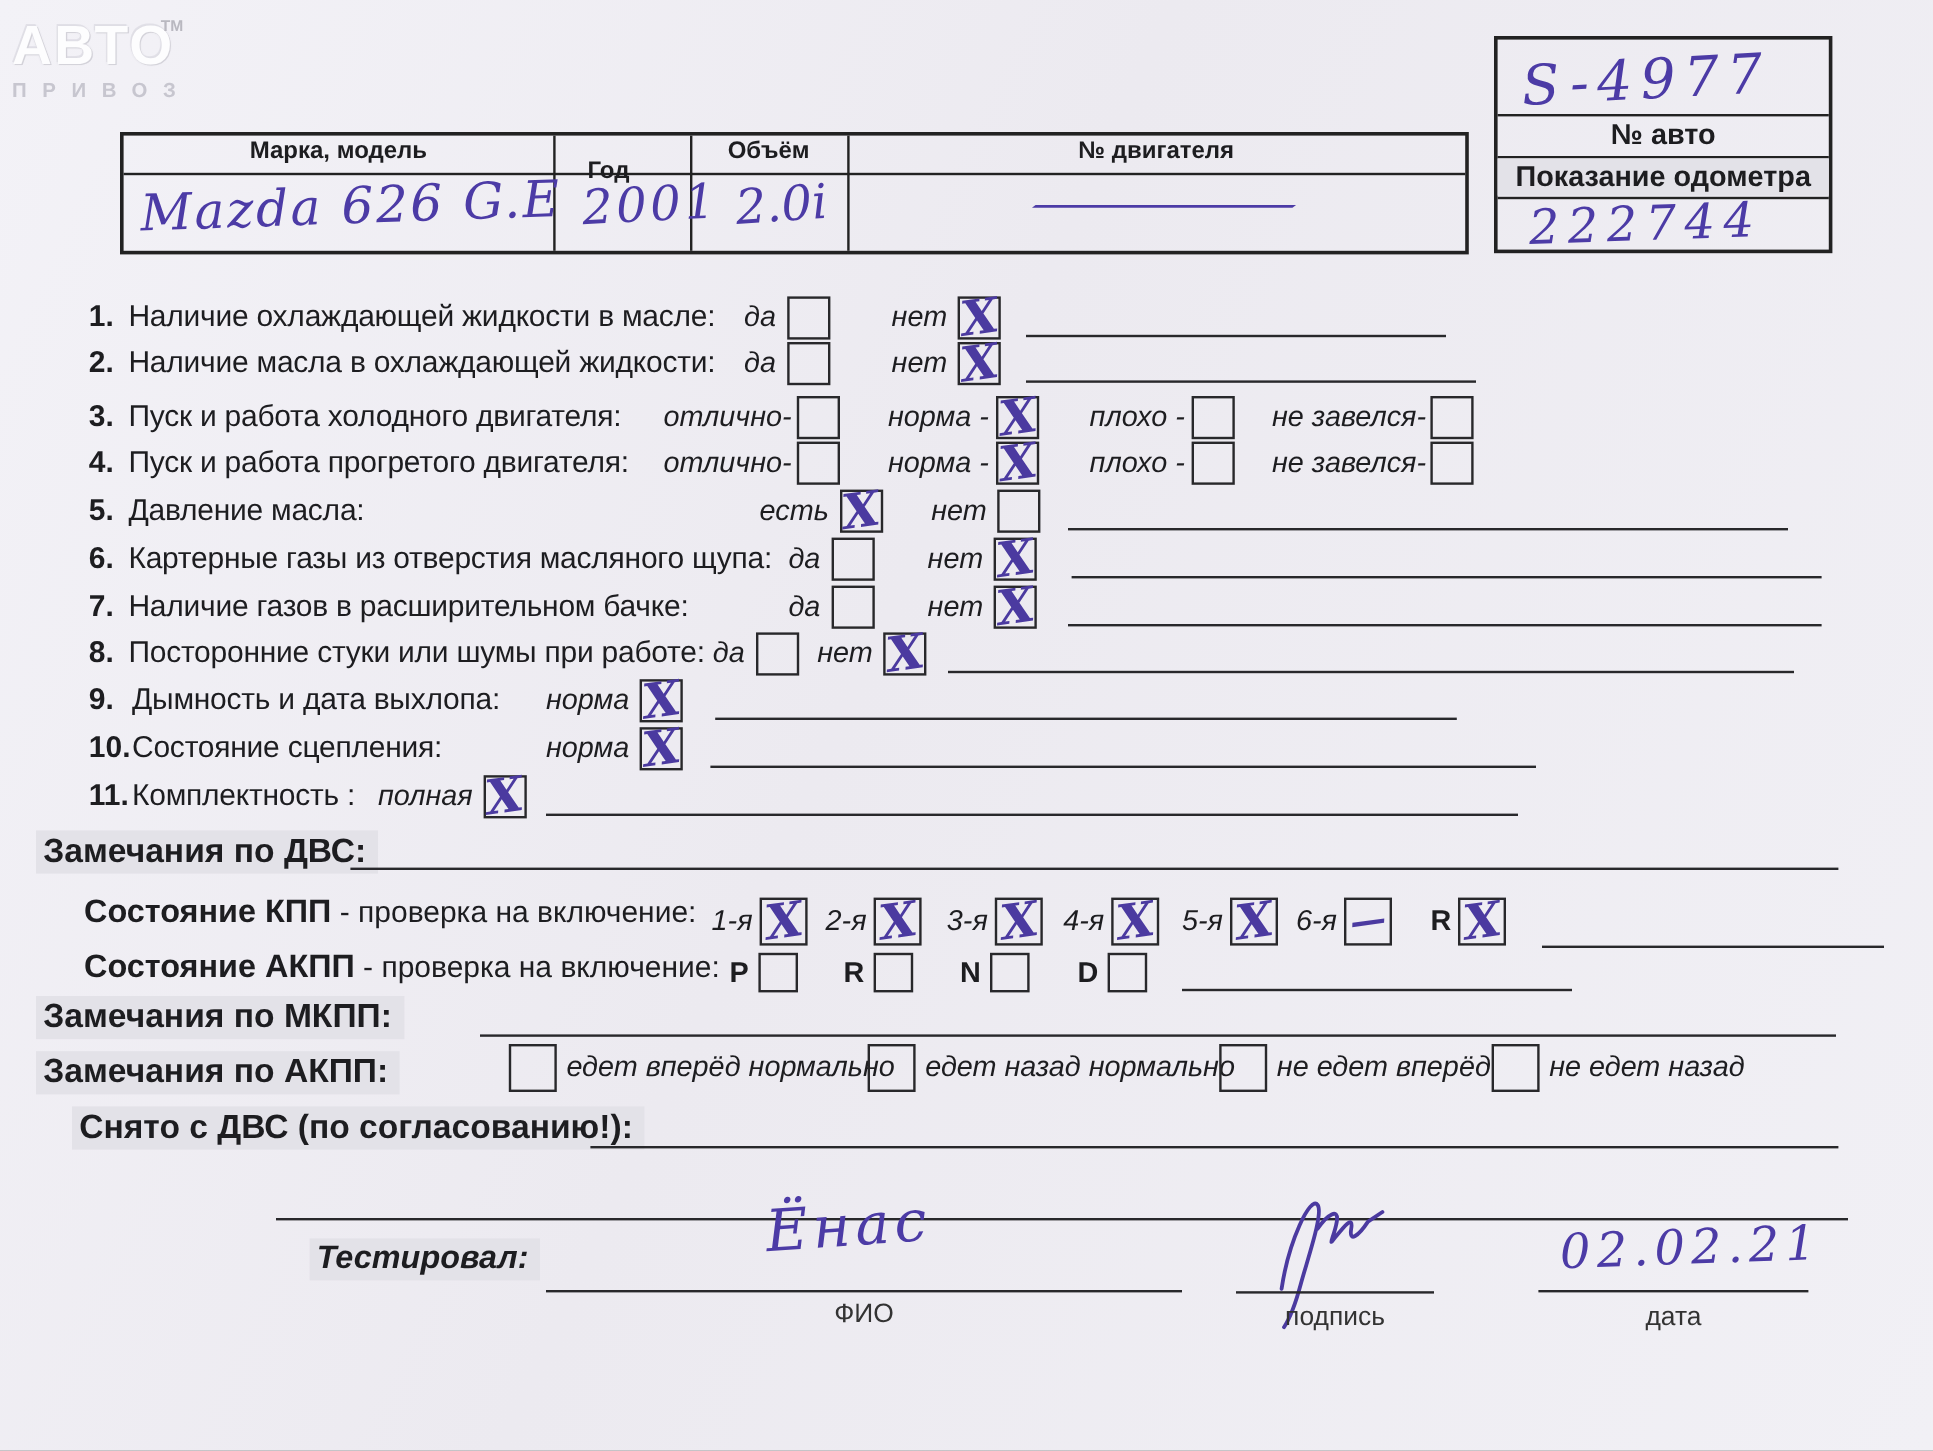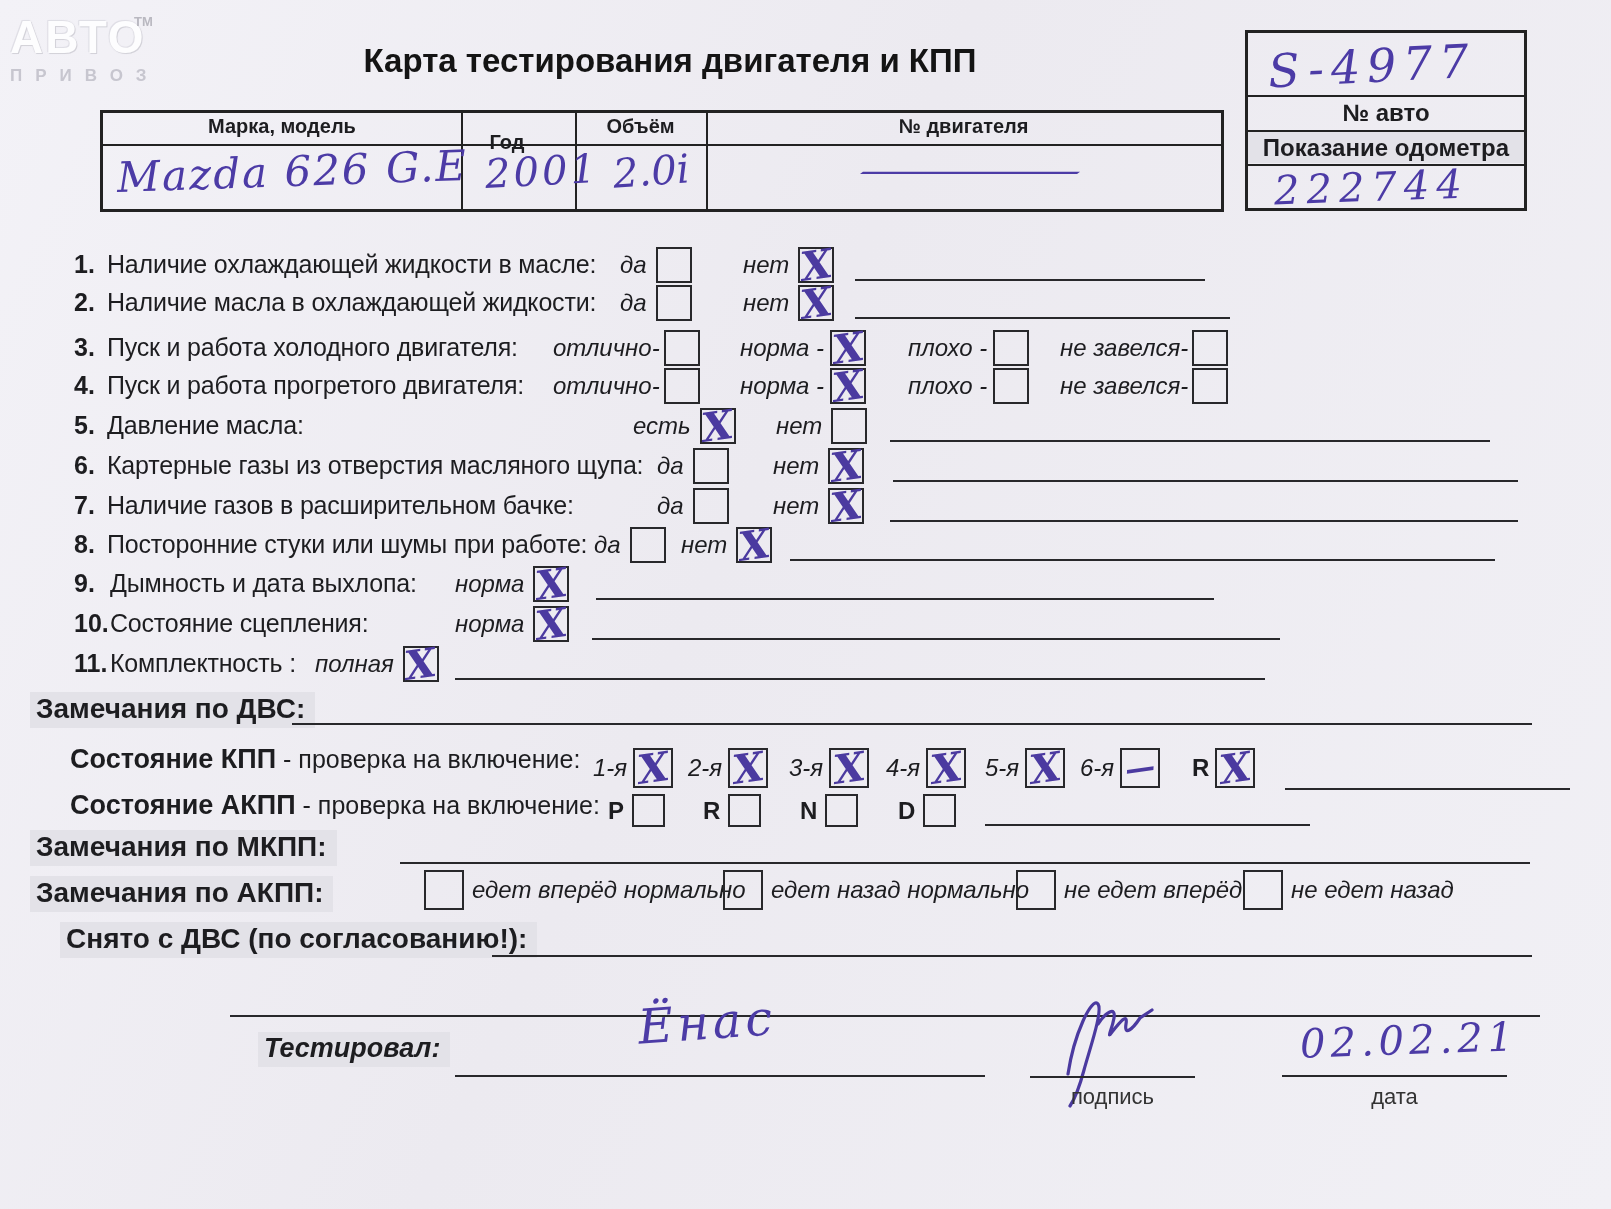--- a/index.html
+++ b/index.html
@@ -52,21 +52,20 @@
 <body>
 
 <div class="page">
 
   <div class="logo">
     <div class="logo-brand">АВТО</div>
     <div class="logo-tm">ТМ</div>
     <div class="logo-sub">ПРИВОЗ</div>
   </div>
 
-  <div class="title">Карта тестирования двигателя  и КПП</div>
 
   <div class="autobox">
     <div class="ab-row" style="top:4px;height:56px;">
       <div class="hand" style="position:absolute;left:20px;top:6px;font-size:46px;letter-spacing:7px;transform:rotate(-3deg);">S-4977</div>
     </div>
     <div class="ab-div" style="top:62px;"></div>
     <div class="ab-row ab-label" style="top:64px;height:32px;line-height:32px;">№ авто</div>
     <div class="ab-div" style="top:97px;"></div>
     <div class="ab-row ab-label shade" style="top:99px;height:31px;line-height:31px;">Показание одометра</div>
     <div class="ab-div" style="top:131px;"></div>
@@ -401,20 +400,21 @@
     </span>
 
   <div class="sec pad shade" style="left:60px;top:922px;">Снято с ДВС (по согласованию!):</div>
   <span class="ln" style="left:492px;top:922px;width:1040px;height:33px;"></span>
 
   <span class="ln" style="left:230px;top:985px;width:1310px;height:30px;"></span>
   <div class="pad shade" style="position:absolute;left:258px;top:1032px;font-weight:bold;font-style:italic;font-size:27px;">Тестировал:</div>
 
   <div class="hand" style="left:638px;top:998px;font-size:48px;letter-spacing:4px;transform:rotate(-4deg);">Ёнас</div>
   <span class="ln" style="left:455px;top:1040px;width:530px;height:35px;"></span>
+  <div class="cap" style="left:455px;top:1082px;width:530px;text-align:center;">ФИО</div>
 
   <svg class="abs" style="left:1040px;top:978px;overflow:visible;" width="170" height="130" viewBox="0 0 170 130">
     <path d="M28,96 C34,56 52,18 58,26 C63,33 50,70 44,92 C40,107 34,122 30,128
              M58,46 C66,34 76,28 74,40 C72,52 66,62 72,54 C80,44 88,34 86,46 C84,58 92,52 100,40 L112,32" fill="none" stroke="#4b3aa0" stroke-width="3.2" stroke-linecap="round"></path>
   </svg>
   <span class="ln" style="left:1030px;top:1042px;width:165px;height:34px;"></span>
   <div class="cap" style="left:1030px;top:1084px;width:165px;text-align:center;">подпись</div>
 
   <div class="hand" style="left:1300px;top:1020px;font-size:40px;letter-spacing:5px;transform:rotate(-2deg);">02.02.21</div>
   <span class="ln" style="left:1282px;top:1040px;width:225px;height:35px;"></span>

